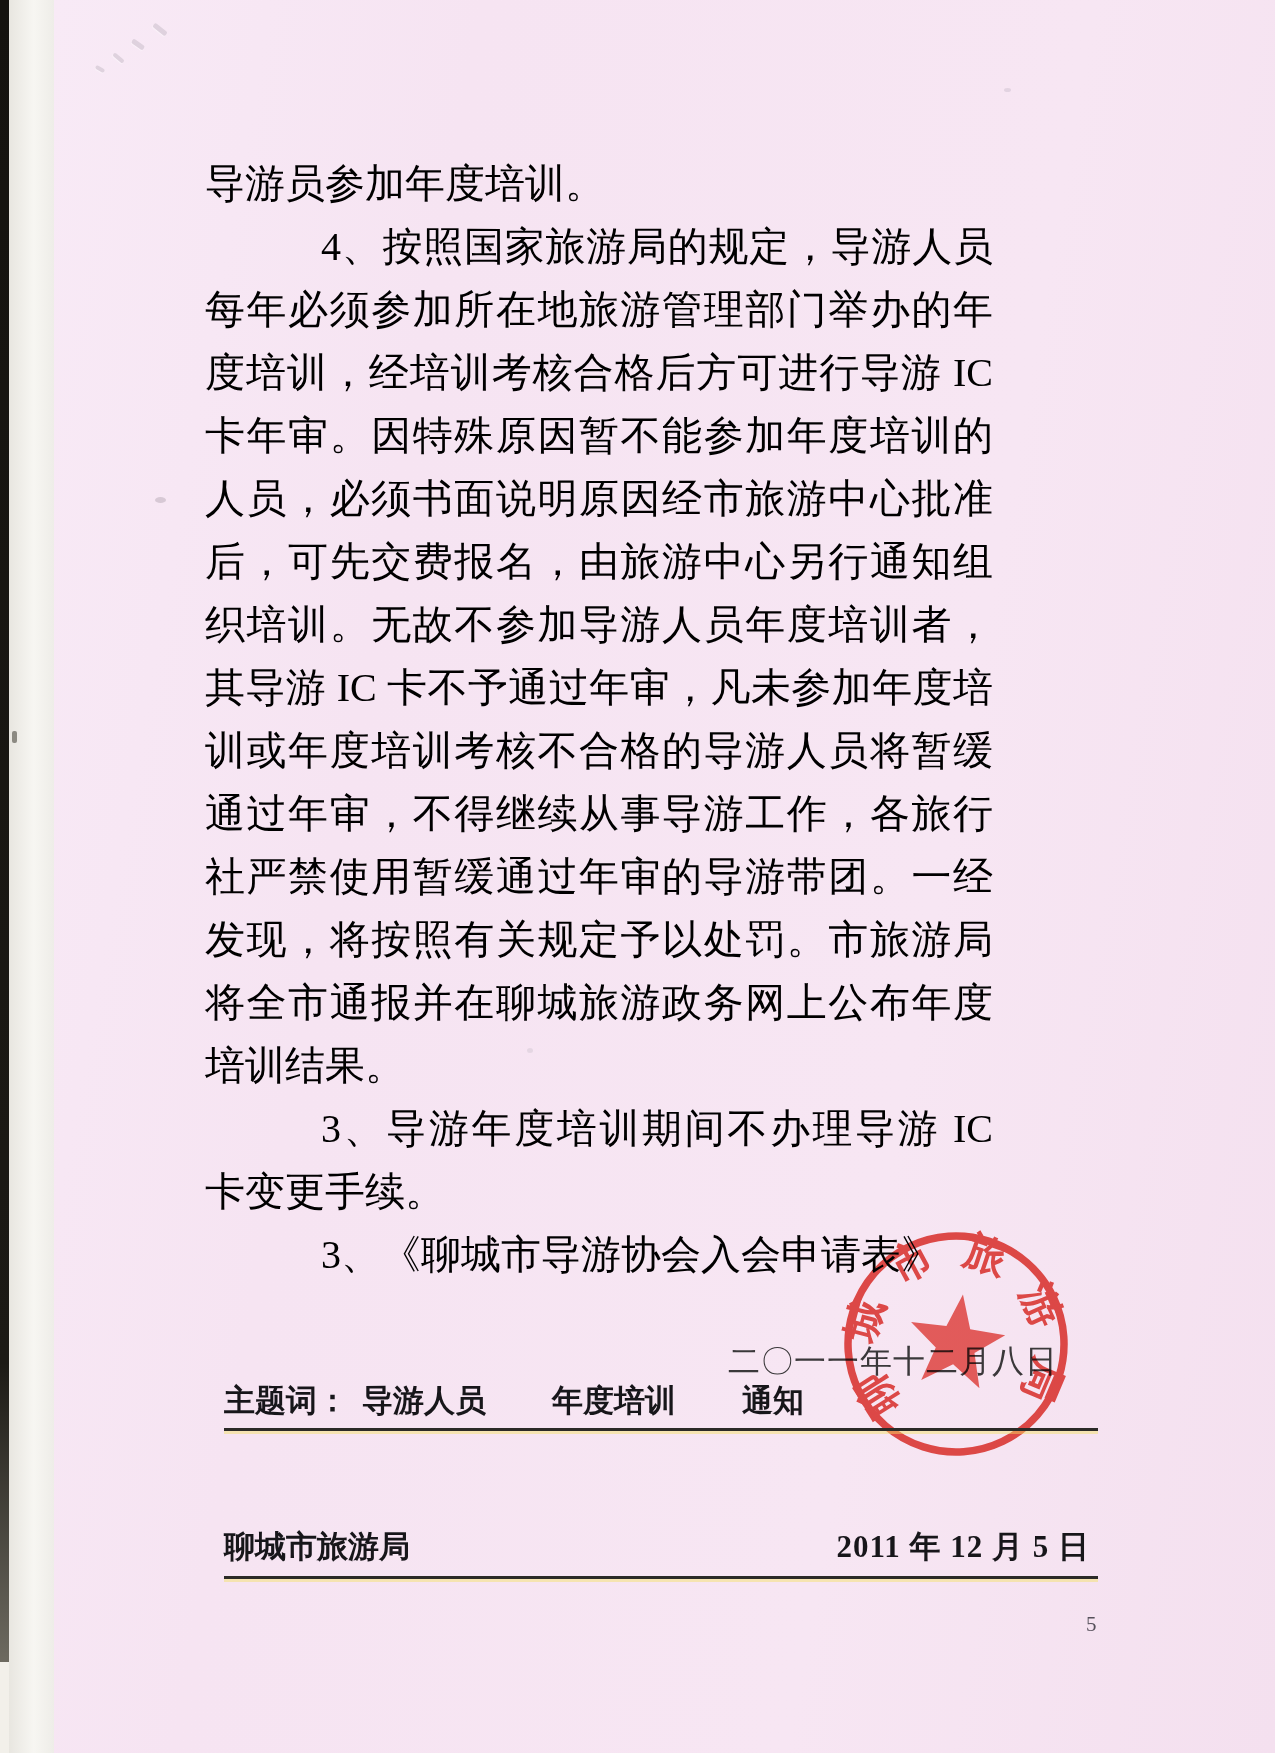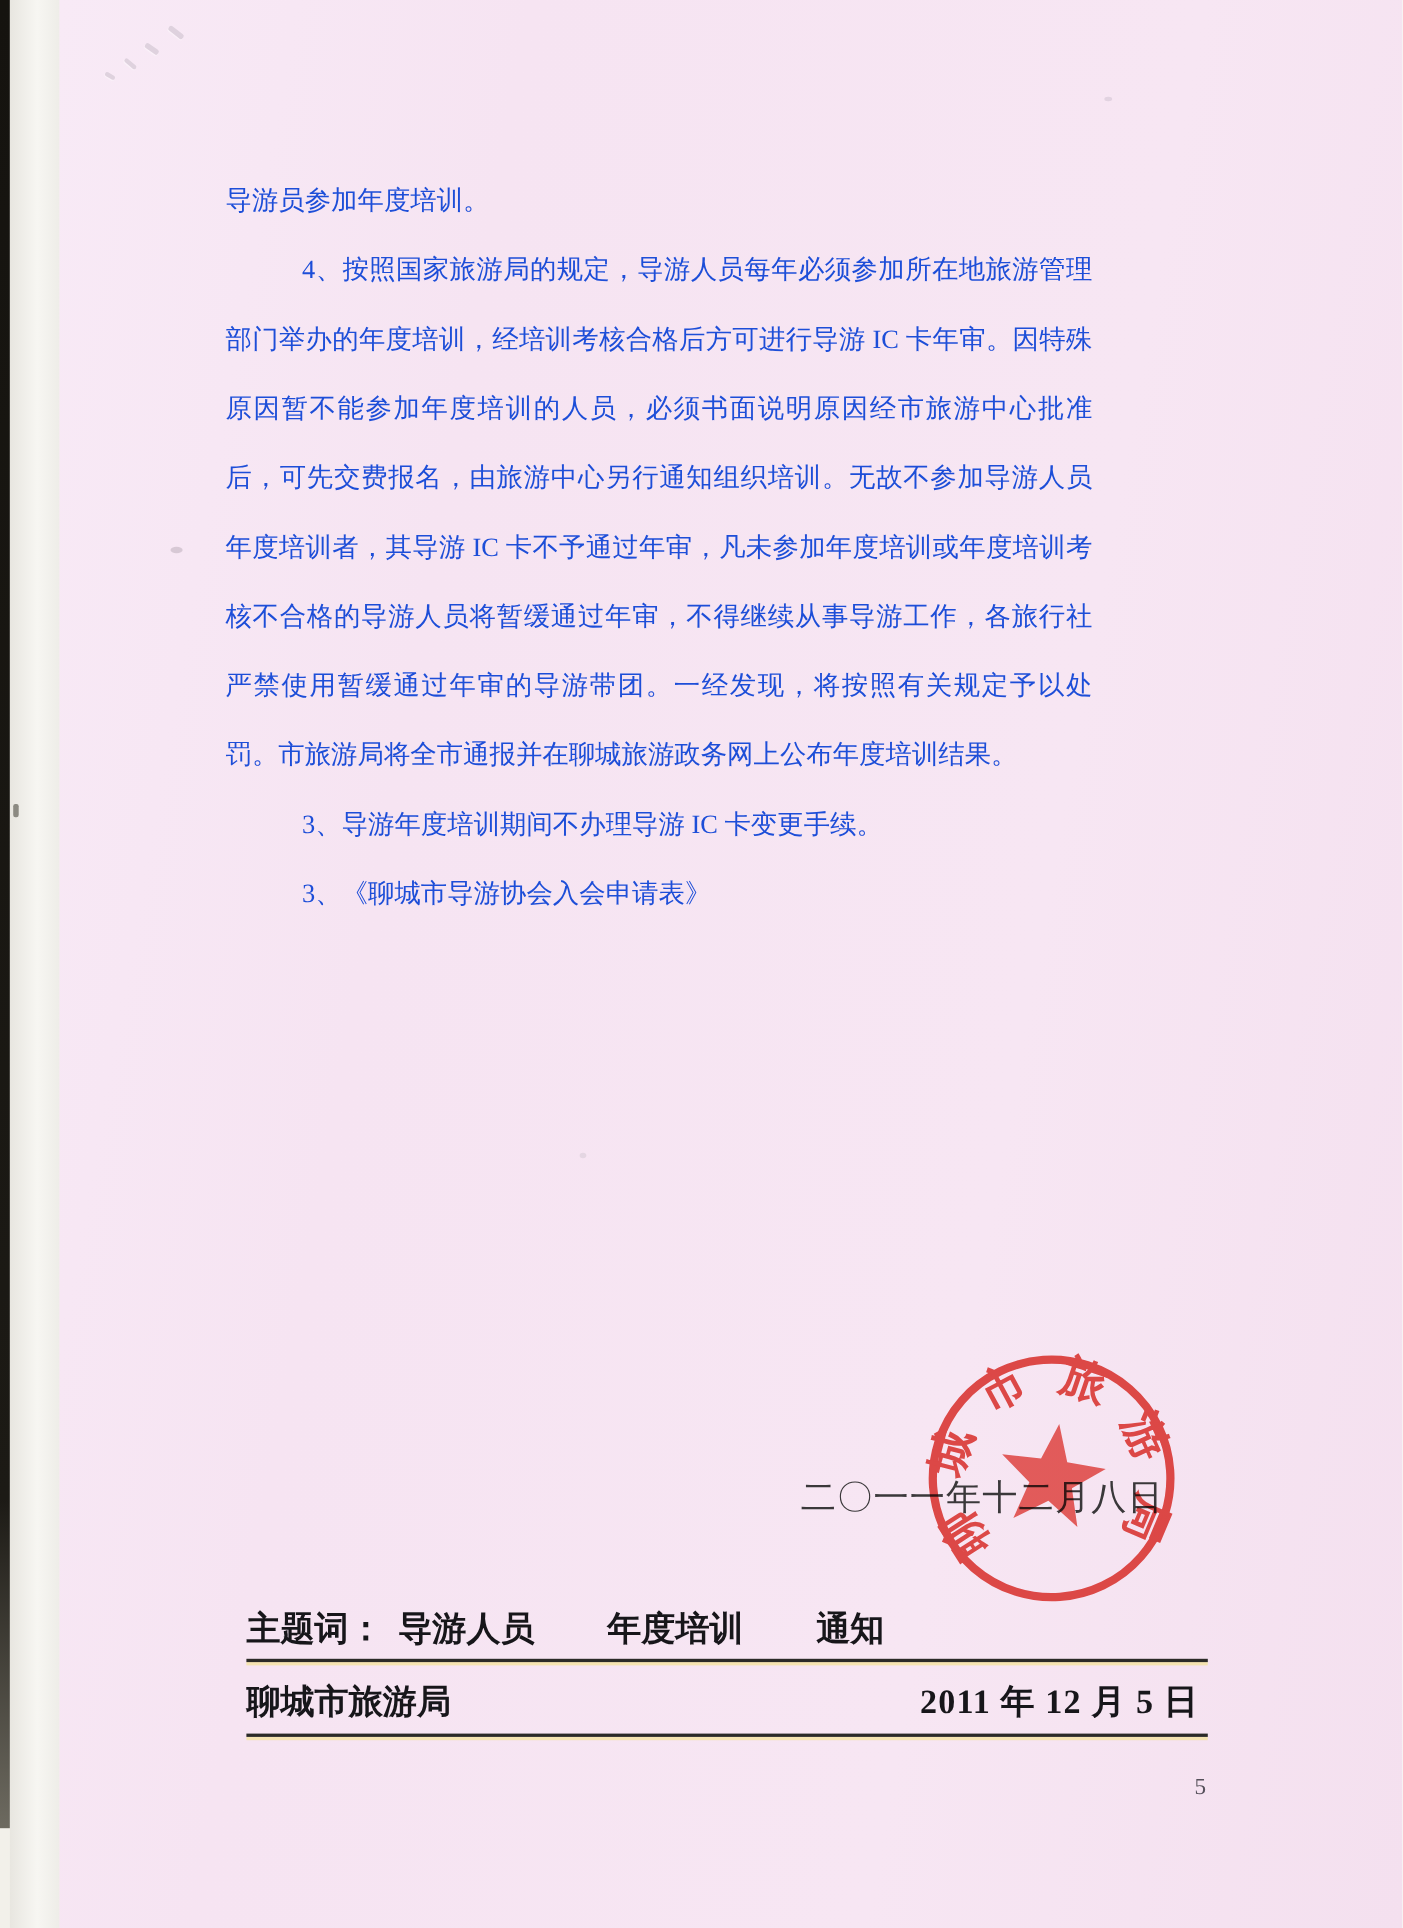--- a/index.html
+++ b/index.html
@@ -11,36 +11,36 @@
   
   .edge-black{position:absolute;left:0;top:0;width:9px;height:1662px;
     background:linear-gradient(180deg,#15130f,#1c1a15 82%,#6d6a60);}
   .edge-white{position:absolute;left:9px;top:0;width:45px;height:1753px;
     background:linear-gradient(90deg,#e8e6e0,#f7f6f2 55%,#eeede8);}
   
   .paper{position:absolute;left:54px;top:0;width:1221px;height:1753px;
     background:linear-gradient(100deg,#f8eaf6,#f6e4f2 28%,#f7e6f3 68%,#f4e0ef);}
   
   .bodytext{position:absolute;left:205px;top:152px;width:788px;
-    font-size:24px;line-height:63px;color:#1d4ed8;text-align:justify;
+    font-size:40px;line-height:63px;color:#000000;text-align:justify;
     text-justify:inter-ideograph;}
   .bodytext p{margin:0;padding:0;}
   .ind29{text-indent:2.9em;}
   .ind15{text-indent:1.55em;}
   
   .date-line{position:absolute;left:728px;top:1340px;font-size:32px;
     color:#3a383a;letter-spacing:1px;white-space:nowrap;}
   
   .seal{position:absolute;left:838px;top:1226px;width:236px;height:236px;
     mix-blend-mode:multiply;opacity:.93;}
   
   .footer-row{position:absolute;left:224px;width:874px;font-weight:bold;
     font-size:31px;color:#17161a;border-bottom:3px solid #2b2a27;
     box-shadow:0 3px 0 rgba(243,226,97,.45);white-space:nowrap;}
-  .row1{top:1460px;padding-bottom:6px;}
+  .row1{top:1380px;padding-bottom:6px;}
   .row2{top:1526px;padding-bottom:8px;display:flex;justify-content:space-between;align-items:flex-end;}
   .kw{margin-left:14px;margin-right:52px;}
   .kw:last-child{margin-right:0;}
   .print-date{padding-right:8px;letter-spacing:1px;}
   .pagenum{position:absolute;left:1086px;top:1612px;font-size:21px;color:#55505a;}
   
   .crease{position:absolute;background:#cfc3cf;opacity:.6;border-radius:2px;
     box-shadow:0 1px 1px rgba(255,255,255,.8);}
   .c1{left:152px;top:27px;width:16px;height:5px;transform:rotate(38deg);}
   .c2{left:131px;top:42px;width:14px;height:5px;transform:rotate(35deg);}

